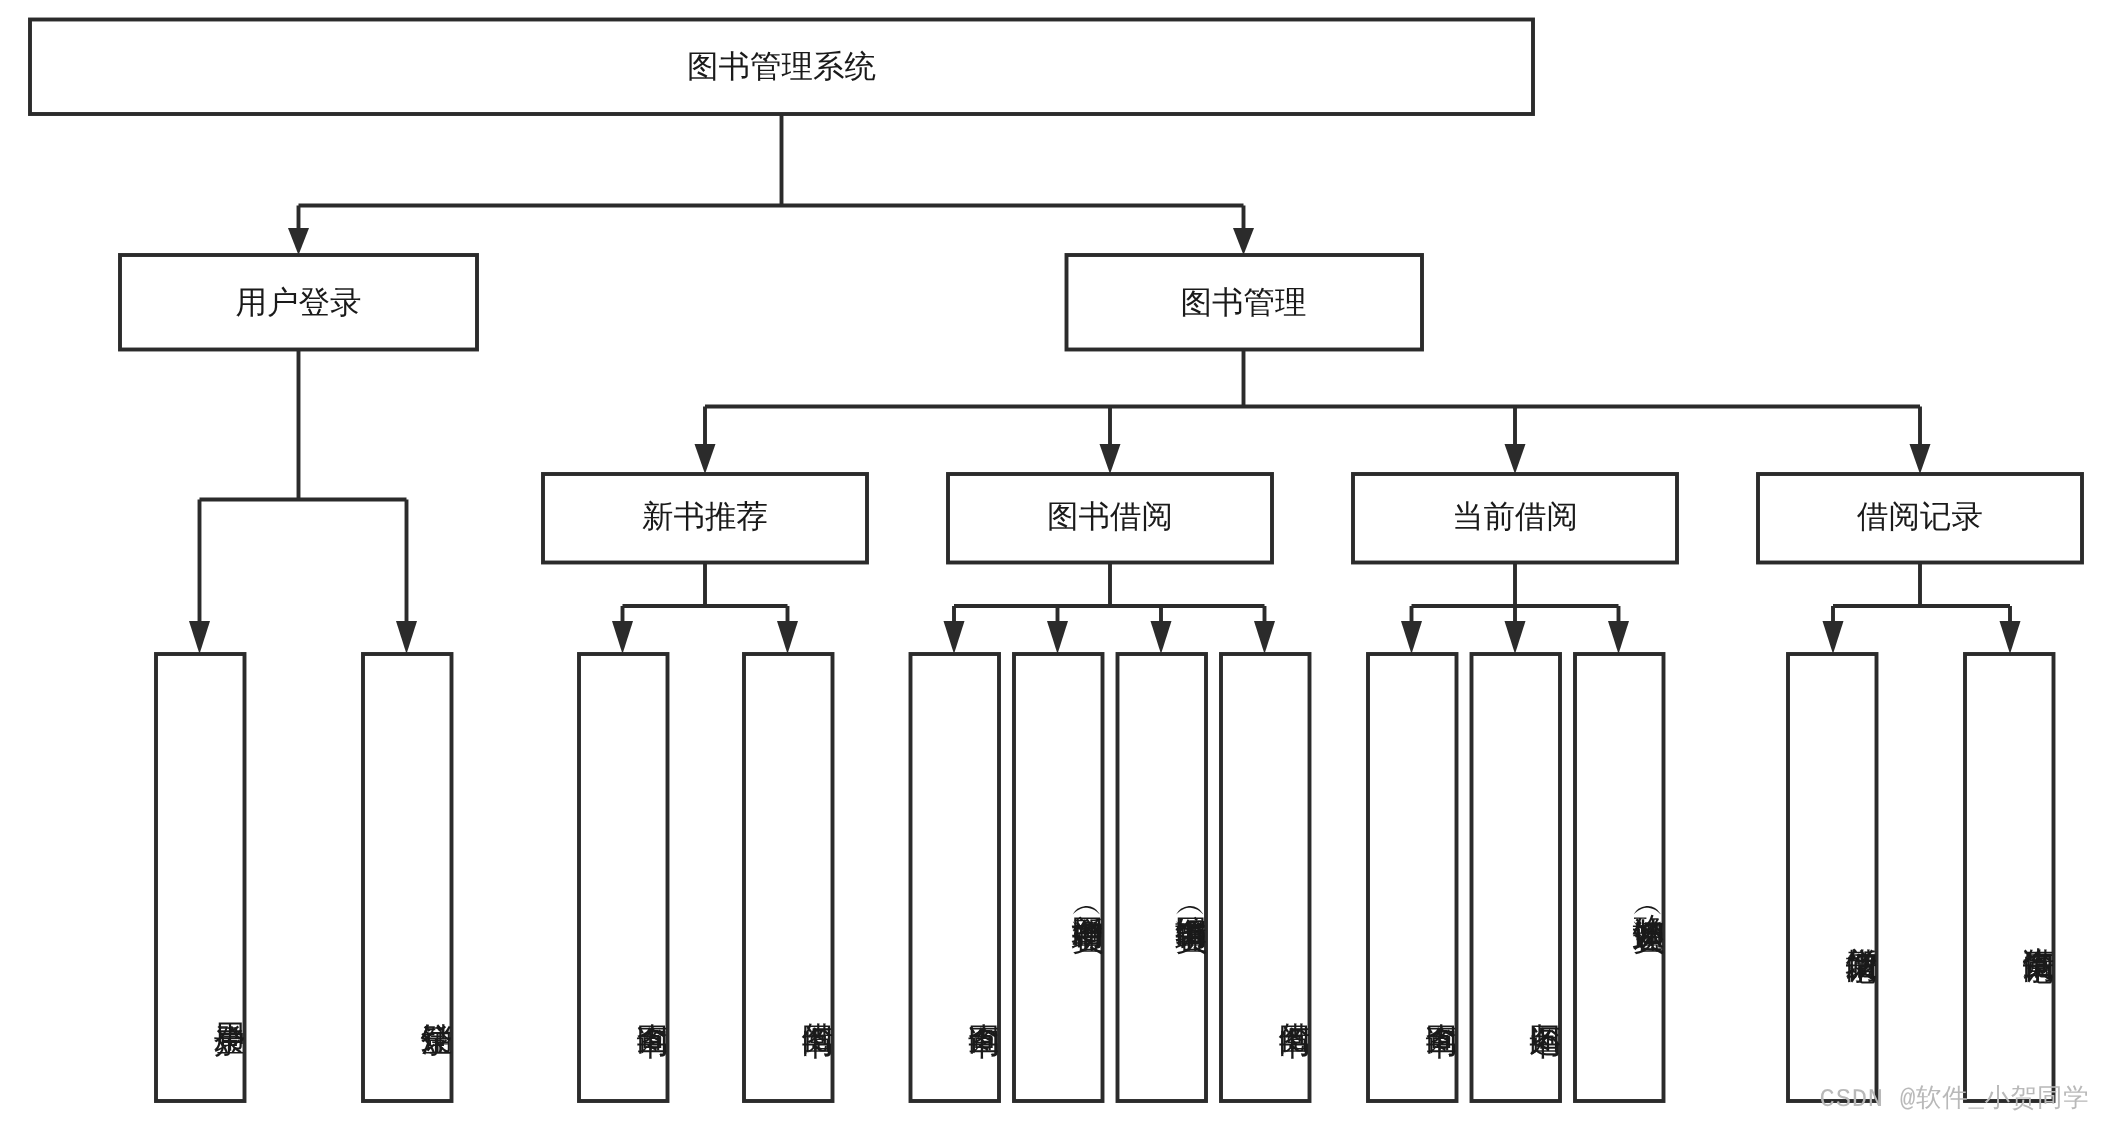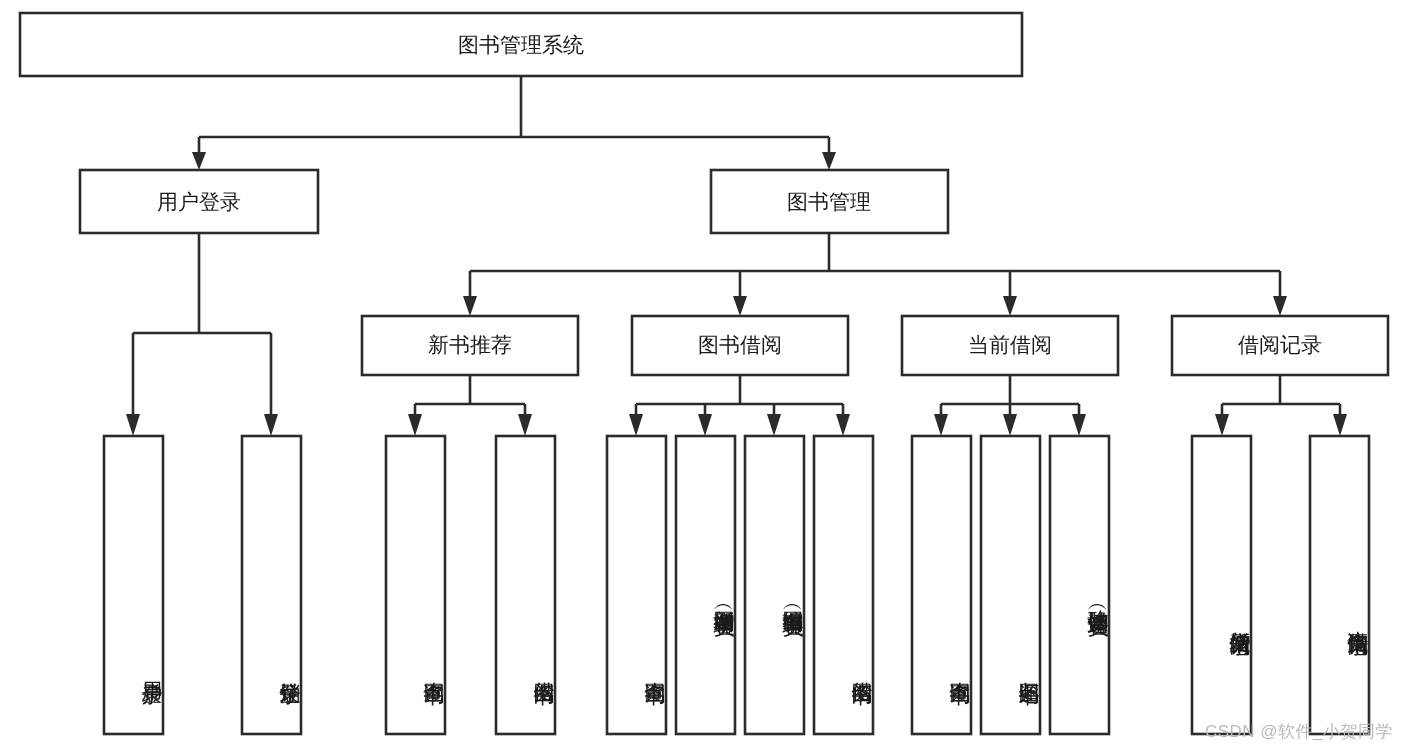--- a/index.html
+++ b/index.html
@@ -60,21 +60,21 @@
     color: #1a1a1a;
     letter-spacing: 1px;
     white-space: nowrap;
     pointer-events: none;
     user-select: none;
   }
   .watermark {
     position: absolute;
     right: 12px;
     bottom: 4px;
-    font-family: Liberation Sans, sans-serif;
+    font-family: Liberation Mono, monospace;
     font-size: 17px;
     color: #b9b9b9;
     letter-spacing: 0.5px;
     white-space: nowrap;
   }
 </style>
 </head>
 <body>
 
 <div id="canvas">

